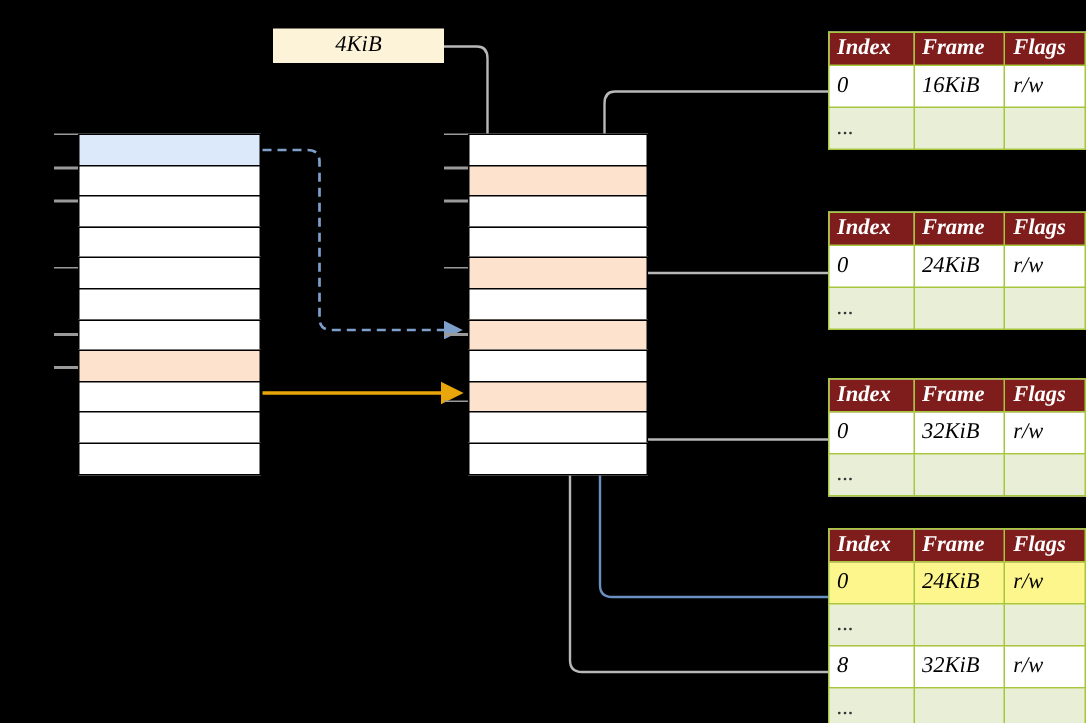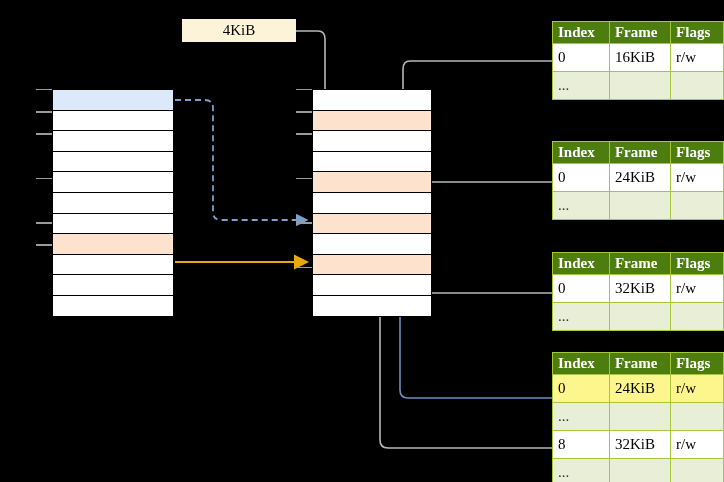--- a/index.html
+++ b/index.html
@@ -1,35 +1,35 @@
 <!DOCTYPE html>
 <html><head>
 <meta charset="utf-8">
 <style>
   html,body{margin:0;padding:0;background:#000;}
   body{width:724px;height:482px;position:relative;overflow:hidden;
        font-family:"Liberation Serif", serif;}
-  #stage{position:absolute;left:0;top:0;width:724px;height:418px;}
+  #stage{position:absolute;left:0;top:0;width:724px;height:418px;font-style:italic;}
   svg.layer{position:absolute;left:0;top:0;width:724px;height:482px;overflow:visible;}
   svg.lines{z-index:1;}
 
   .col{position:absolute;z-index:2;}
   .cell{box-sizing:border-box;border:1.6px solid #000;background:#fff;}
   .cell.blue{background:#dce9fb;}
   .cell.orange{background:#fde3cd;}
 
   .tick{position:absolute;background:#9a9a9a;height:1.4px;z-index:2;}
 
   .sizebox{position:absolute;z-index:3;box-sizing:border-box;
            background:#fdf3d8;display:flex;align-items:center;justify-content:center;
            color:#000;font-size:15px;}
 
   table.pt{position:absolute;z-index:3;border-collapse:collapse;
            table-layout:fixed;background:#fff;}
-  table.pt th{background:#4d7c0f;color:#fff;font-weight:bold;font-size:15px;
+  table.pt th{background:#7f1d1d;color:#fff;font-weight:bold;font-size:15px;
               border:1.2px solid #a6c63c;padding:2px 5px;text-align:left;
               white-space:nowrap;}
   table.pt td{border:1.2px solid #a6c63c;font-size:15px;color:#000;
               padding:1px 5px;height:25px;background:#fff;white-space:nowrap;}
   table.pt tr.alt td{background:#e9eed7;color:#333;}
   table.pt td.hl{background:#fcf68c;}
   .c-index{width:58px;}
   .c-frame{width:60px;margin-top:20px;}
   .c-flags{width:52px;}
 </style>

